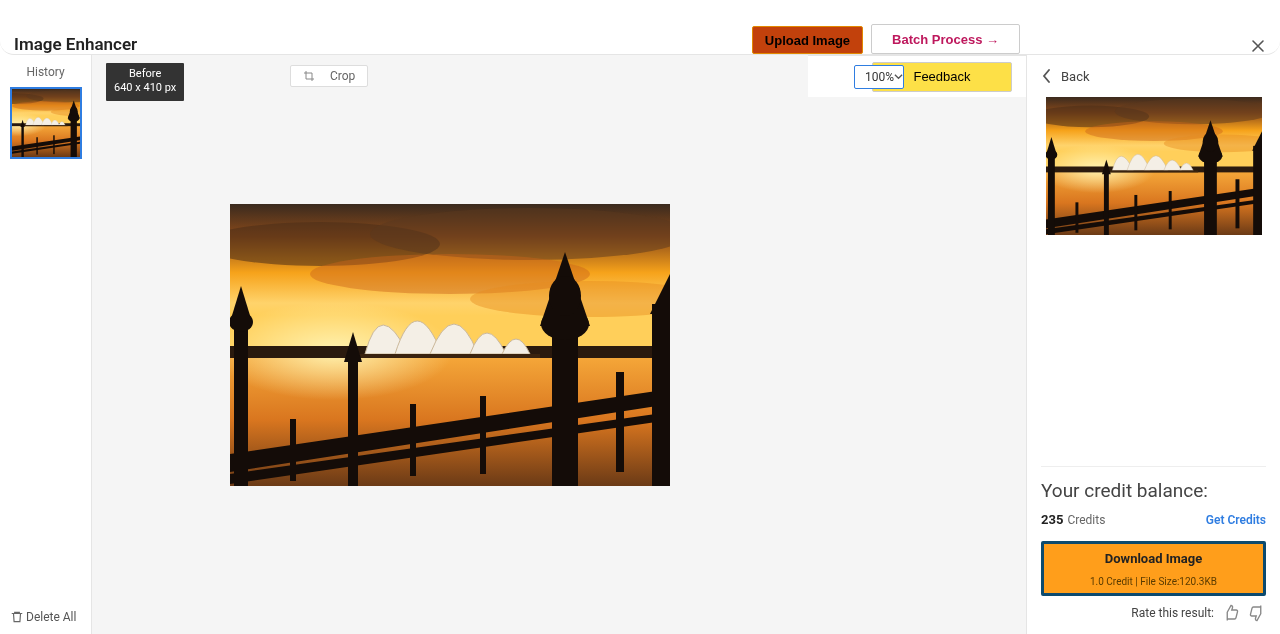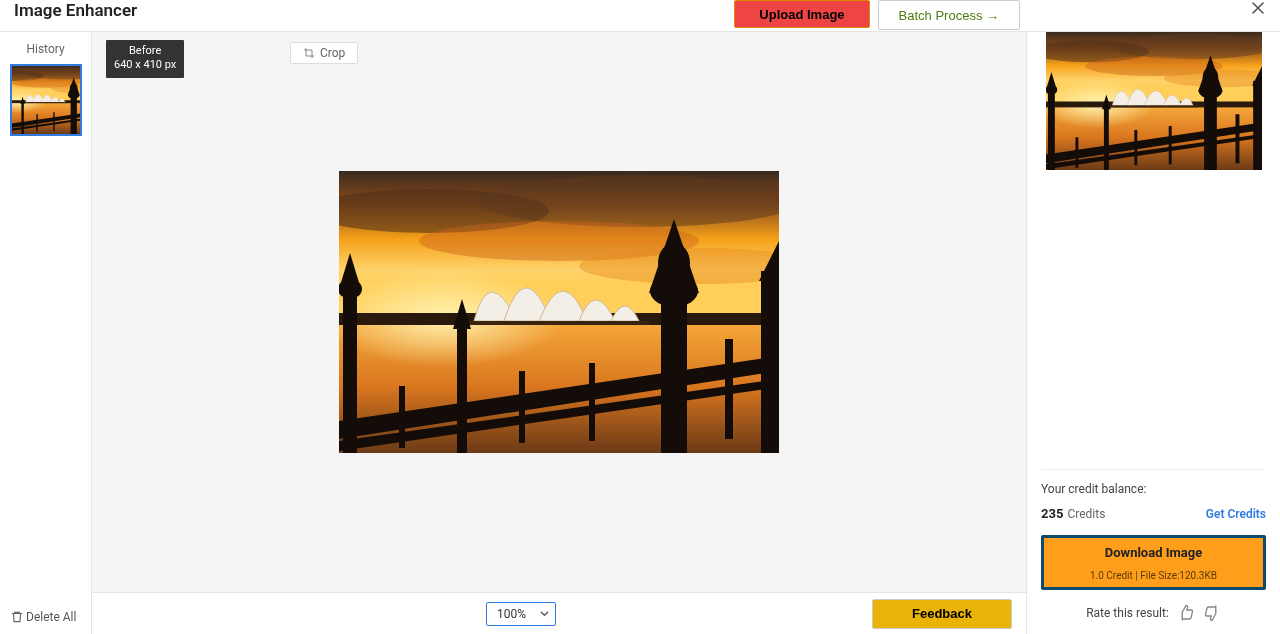--- a/index.html
+++ b/index.html
@@ -1,68 +1,68 @@
 <!DOCTYPE html>
 <html><head>
 <meta charset="utf-8">
 <style>
   * { box-sizing: border-box; margin: 0; padding: 0; }
   body { font-family: -apple-system, BlinkMacSystemFont, "Segoe UI", Roboto, Arial, sans-serif; font-size: 13px; color: #333; background: #fff; width: 1280px; height: 634px; overflow: hidden; }
   .app { display: flex; flex-direction: column; width: 1280px; height: 634px; }
 
   
-  .header { display: flex; align-items: flex-start; height: 32px; padding: 0 14px; border-bottom: 1px solid #e5e5e5; }
+  .header { display: flex; align-items: flex-end; height: 55px; padding: 0 14px; border-bottom: 1px solid #e5e5e5; border-radius: 14px; }
   .app-title { font-size: 17px; font-weight: 600; color: #222; }
   .header-spacer { flex: 1; }
-  .btn-upload { background: #ef4444; border: 1px solid #e28800; color: #000; font-weight: 600; font-size: 13px; height: 28px; padding: 0 24px; margin-right: 8px; cursor: pointer; border-radius: 2px; }
-  .btn-batch { background: #fff; border: 1px solid #ccc; color: #4d7c0f; font-weight: 400; font-size: 13px; height: 30px; padding: 0 20px; cursor: pointer; border-radius: 2px; }
+  .btn-upload { background: #c2410c; border: 1px solid #e28800; color: #000; font-weight: 600; font-size: 13px; height: 28px; padding: 0 12px; margin-right: 8px; cursor: pointer; border-radius: 2px; }
+  .btn-batch { background: #fff; border: 1px solid #ccc; color: #be185d; font-weight: 700; font-size: 13px; height: 30px; padding: 0 20px; cursor: pointer; border-radius: 2px; }
   .close-x { margin-left: 230px; width: 16px; height: 16px; cursor: pointer; color: #555; display:flex; align-items:center; justify-content:center; }
 
   
   .body { flex: 1; display: flex; overflow: hidden; }
 
   
   .sidebar { width: 92px; border-right: 1px solid #e5e5e5; display: flex; flex-direction: column; }
   .sidebar-top { flex: 1; }
   .history-label { text-align: center; font-size: 12px; color: #666; padding: 10px 0 8px; }
   .thumb-list { padding: 0 8px; }
   .thumb { width: 72px; height: 72px; border: 2px solid #2f7de1; cursor: pointer; margin: 0 auto; overflow: hidden; }
   .delete-all { display: flex; align-items: center; gap: 2px; padding: 8px 10px 10px; font-size: 12px; color: #555; cursor: pointer; }
 
   
-  .main { flex: 1; display: flex; flex-direction: column; background:#f5f5f5; }
+  .main { flex: 1; display: flex; flex-direction: row; background:#f5f5f5; }
   .compare-wrap { flex: 1; display: flex; position: relative; }
   .panel { flex: 1; position: relative; display: flex; flex-direction: column; }
   .panel + .panel { border-left: 2px solid #fff; }
   .dim-badge { position: absolute; top: 8px; left: 14px; background: #333; color: #fff; font-size: 11px; line-height: 1.3; text-align: center; padding: 4px 8px 5px; z-index: 2; border-radius:1px; }
   .dim-badge .label { display:block; }
   .dim-badge .dims { display:block; }
-  .crop-btn { position: absolute; top: 10px; left: 198px; background: #fff; border: 1px solid #ddd; color: #666; font-size: 12px; padding: 3px 12px; cursor: pointer; display:flex; align-items:center; gap:5px; border-radius:2px; z-index:2; }
+  .crop-btn { position: absolute; top: 10px; left: 198px; background: #fff; border: 1px solid #ddd; color: #666; font-size: 12px; padding: 3px 12px; cursor: pointer; display:flex; align-items:center; gap:15px; border-radius:2px; z-index:2; }
   .panel-img-area { flex:1; display:flex; align-items:center; justify-content:center; padding: 0 14px; }
   .panel-img { width: 440px; height: 282px; }
 
   .bottom-bar { height: 42px; display: flex; align-items: center; padding: 0 14px; border-top: 1px solid #e5e5e5; background:#fff; }
-  .zoom-select { margin-left: auto; margin-right: auto; transform: translateX(32px); width: 70px; height: 24px; border: 1px solid #2f7de1; background:#fff; display:flex; align-items:center; justify-content:space-between; padding: 0 6px 0 10px; font-size:12px; color:#333; cursor:pointer; border-radius:2px; }
-  .feedback-btn { width: 140px; height: 30px; border:1px solid #ccc; background:#eab308; font-size:13px; cursor:pointer; border-radius:2px;font-weight:bold; }
+  .zoom-select { margin-left: auto; margin-right: auto; transform: translateX(32px); width: 50px; height: 24px; border: 1px solid #2f7de1; background:#fff; display:flex; align-items:center; justify-content:space-between; padding: 0 6px 0 10px; font-size:12px; color:#333; cursor:pointer; border-radius:2px; }
+  .feedback-btn { width: 140px; height: 30px; border:1px solid #ccc; background:#fde047; font-size:13px; cursor:pointer; border-radius:2px; }
 
   
   .rail { width: 254px; border-left: 1px solid #e5e5e5; display:flex; flex-direction:column; padding: 0 14px 12px; }
   .back-row { display:flex; align-items:center; gap:8px; height:42px; color:#444; cursor:pointer; }
   .rail-preview { width: 216px; height: 138px; margin: 0 auto 12px; }
   .rail-spacer { flex:1; }
   .divider { border-top:1px solid #eee; margin: 6px 0 12px; }
-  .credit-label { font-size:12px; color:#444; margin-bottom:10px; }
+  .credit-label { font-size:19px; color:#444; margin-bottom:10px; }
   .credit-row { display:flex; align-items:baseline; justify-content:space-between; margin-bottom:14px; }
   .credits-num { font-weight:700; font-size:13px; color:#222; }
   .credits-word { font-size:12px; color:#666; margin-left:4px;margin-top:43px; }
   .get-credits { color:#2f7de1; font-weight:600; font-size:12px; cursor:pointer; }
   .download-btn { width:100%; background:#ff9e1b; border:3px solid #0c4a6e; border-radius:2px; padding:7px 0 6px; text-align:center; cursor:pointer; }
   .download-title { font-weight:700; font-size:13px; color:#222; }
   .download-sub { font-size:10px; color:#5a3b00; margin-top:10px; }
-  .rate-row { display:flex; align-items:center; justify-content:center; gap:8px; margin-top:14px; font-size:12px; color:#444; }
+  .rate-row { display:flex; align-items:center; justify-content:flex-end; gap:8px; margin-top:8px; font-size:12px; color:#444; }
   .thumb-icon { cursor:pointer; color:#888; }
 
   svg { display:block; }
 </style>
 </head>
 <body>
 
 <svg width="0" height="0" style="position:absolute">
   <defs>
     <linearGradient id="sky" x1="0" y1="0" x2="0" y2="1">
@@ -201,20 +201,28 @@
             <svg width="9" height="9" viewBox="0 0 10 10">
                 <path d="M1 3 L5 7 L9 3" fill="none" stroke="#555" stroke-width="1.4"></path>
               </svg>
           </span>
         </div>
         <button class="feedback-btn">Feedback</button>
       </div>
     </div>
 
     <div class="rail">
+      <div class="back-row">
+        <span>
+          <svg width="12" height="14" viewBox="0 0 10 14">
+              <path d="M7 1 L2 7 L7 13" fill="none" stroke="#555" stroke-width="1.8" stroke-linecap="round"></path>
+            </svg>
+        </span>
+        <span>Back</span>
+      </div>
       <div class="rail-preview">
         <svg viewBox="0 0 440 282" width="216" height="138" preserveAspectRatio="xMidYMid slice">
             <use href="#scene"></use>
           </svg>
       </div>
       <div class="rail-spacer"></div>
       <div class="divider"></div>
       <div class="credit-label">Your credit balance:</div>
       <div class="credit-row">
         <span>

